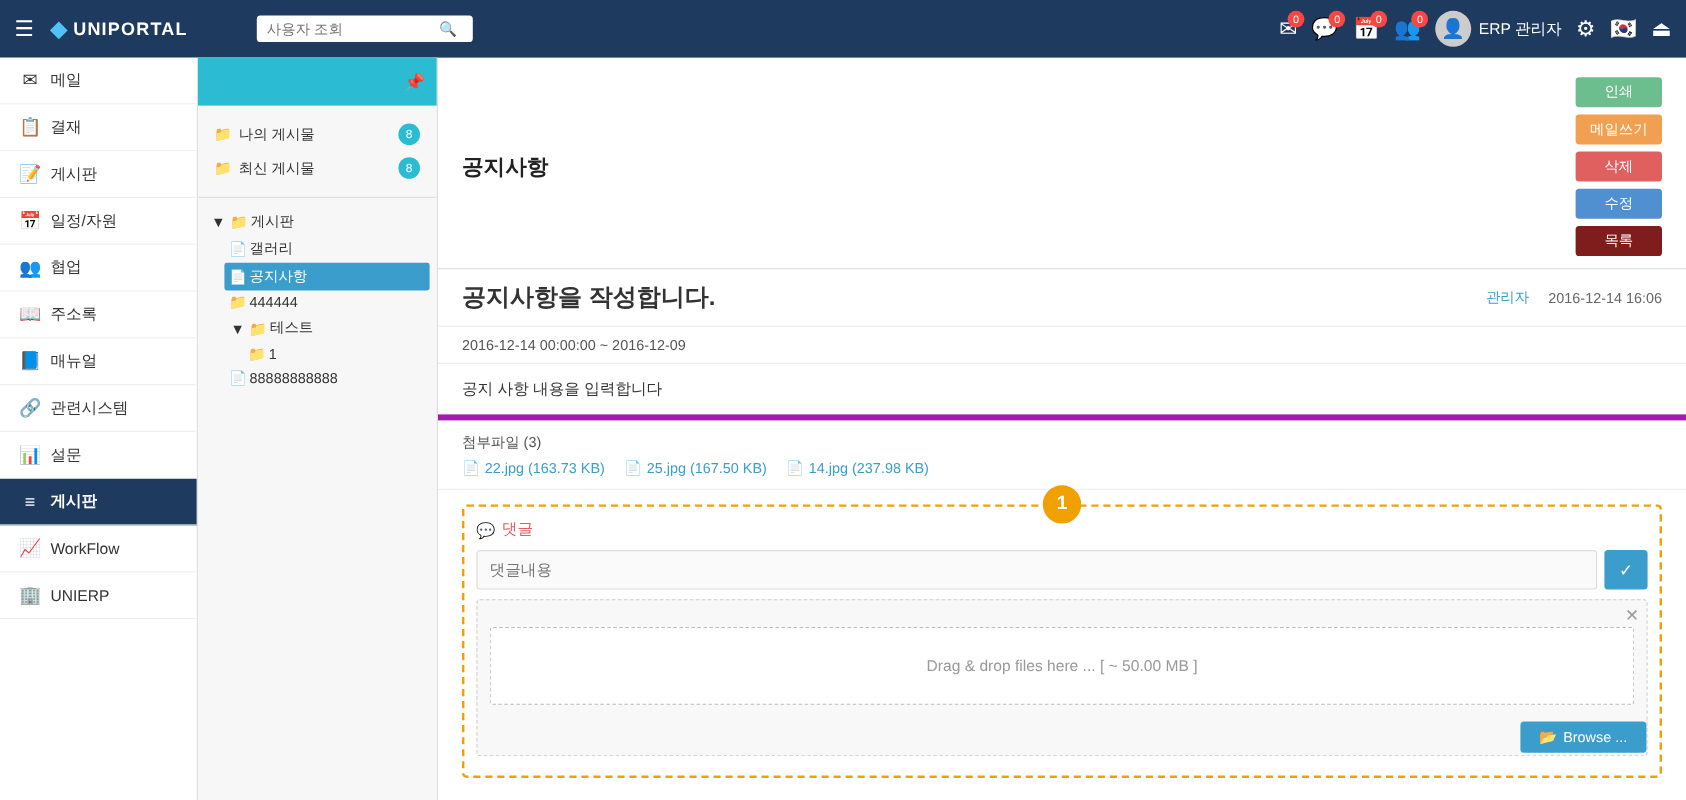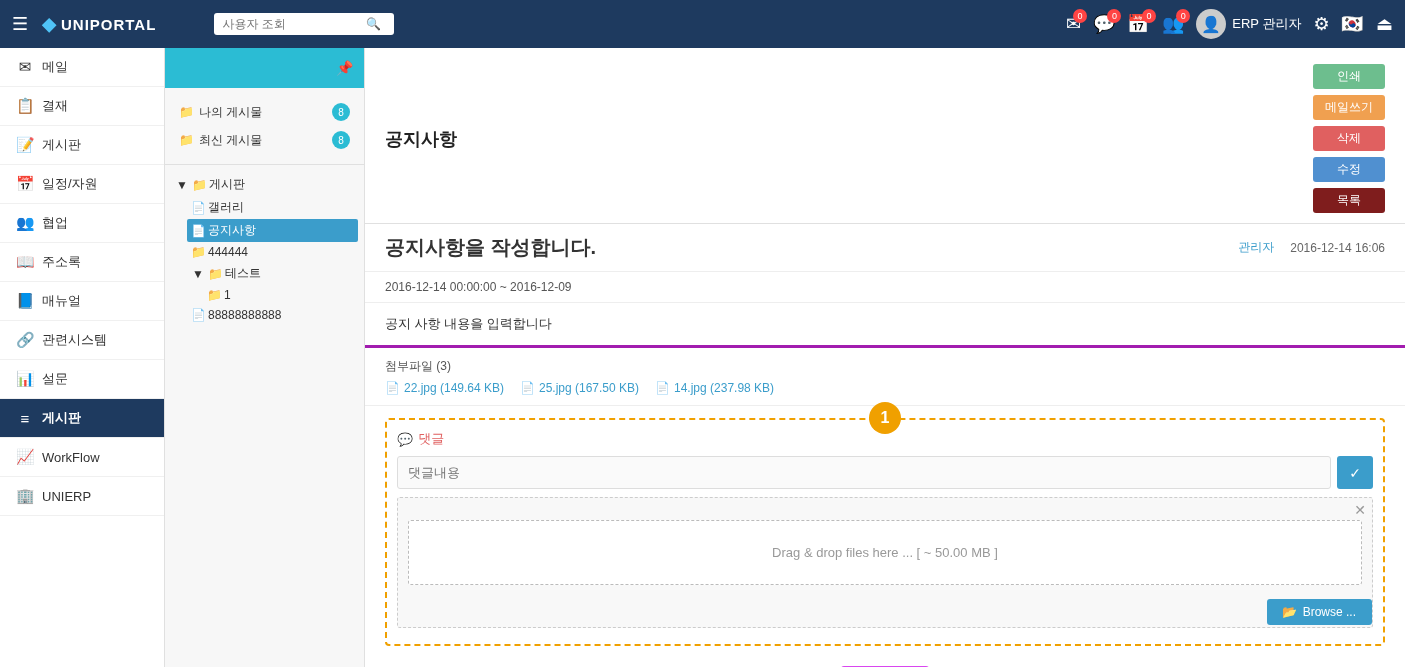--- a/index.html
+++ b/index.html
@@ -187,21 +187,21 @@
     .article-period {
       padding: 8px 20px;
       font-size: 12px;
       color: #555;
       border-bottom: 1px solid #eee;
     }
     .article-body {
       padding: 12px 20px;
       font-size: 13px;
       color: #333;
-      border-bottom: 3px solid #a21caf;
+      border-bottom: 5px solid #a21caf;
     }
     .article-attachments {
       padding: 10px 20px;
       border-bottom: 1px solid #eee;
     }
     .attach-label { font-size: 12px; color: #555; margin-bottom: 6px; }
     .attach-files { display: flex; gap: 16px; flex-wrap: wrap; }
     .attach-file { display: flex; align-items: center; gap: 4px; font-size: 12px; color: #3b9dcb; cursor: pointer; }
     .file-icon { color: #3b9dcb; }
 
@@ -498,21 +498,21 @@
 
     <div class="article-body">
       <span>공지 사항 내용을 입력합니다</span>
     </div>
 
     <div class="article-attachments">
       <div class="attach-label">첨부파일 (3)</div>
       <div class="attach-files">
         <div class="attach-file">
           <span class="file-icon">📄</span>
-          <span>22.jpg (149.64 KB)</span>
+          <span>22.jpg (163.73 KB)</span>
         </div>
         <div class="attach-file">
           <span class="file-icon">📄</span>
           <span>25.jpg (167.50 KB)</span>
         </div>
         <div class="attach-file">
           <span class="file-icon">📄</span>
           <span>14.jpg (237.98 KB)</span>
         </div>
       </div>

